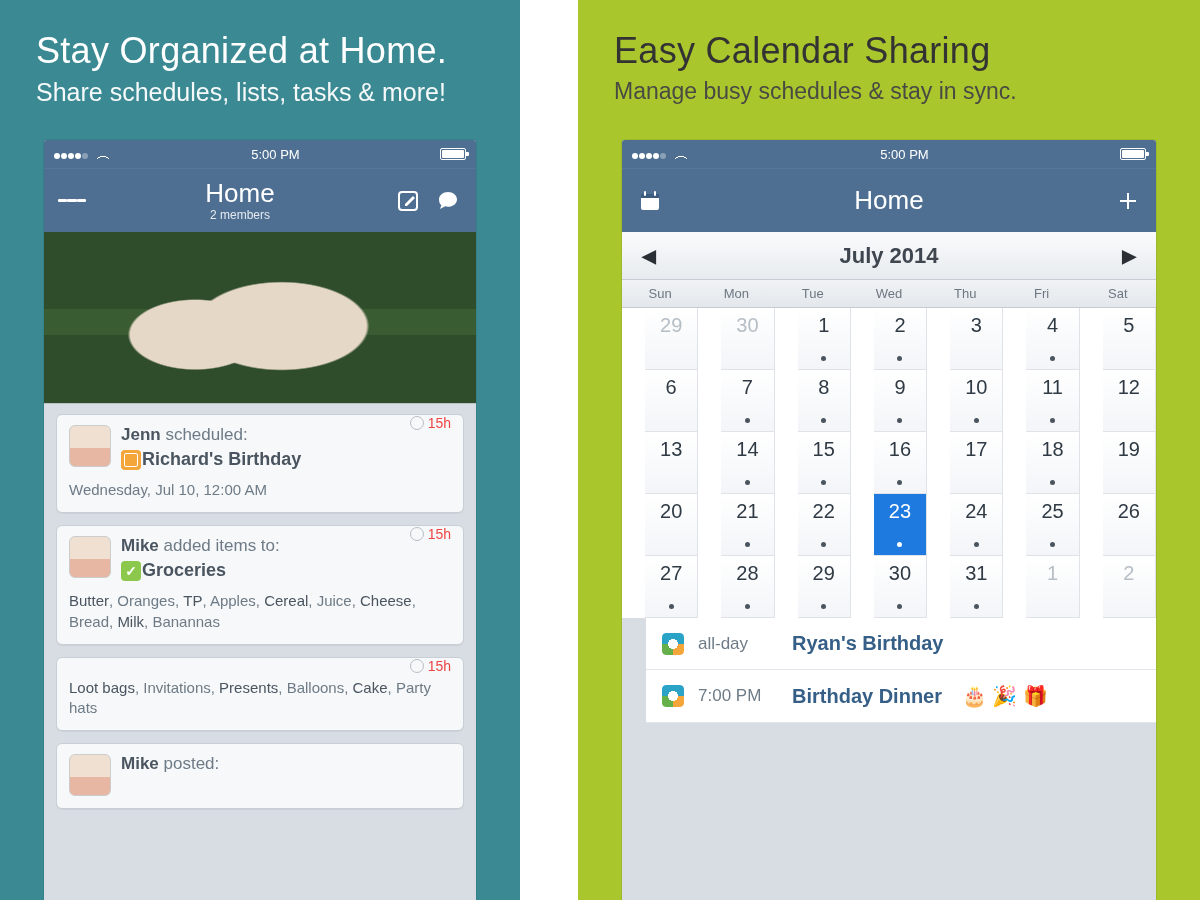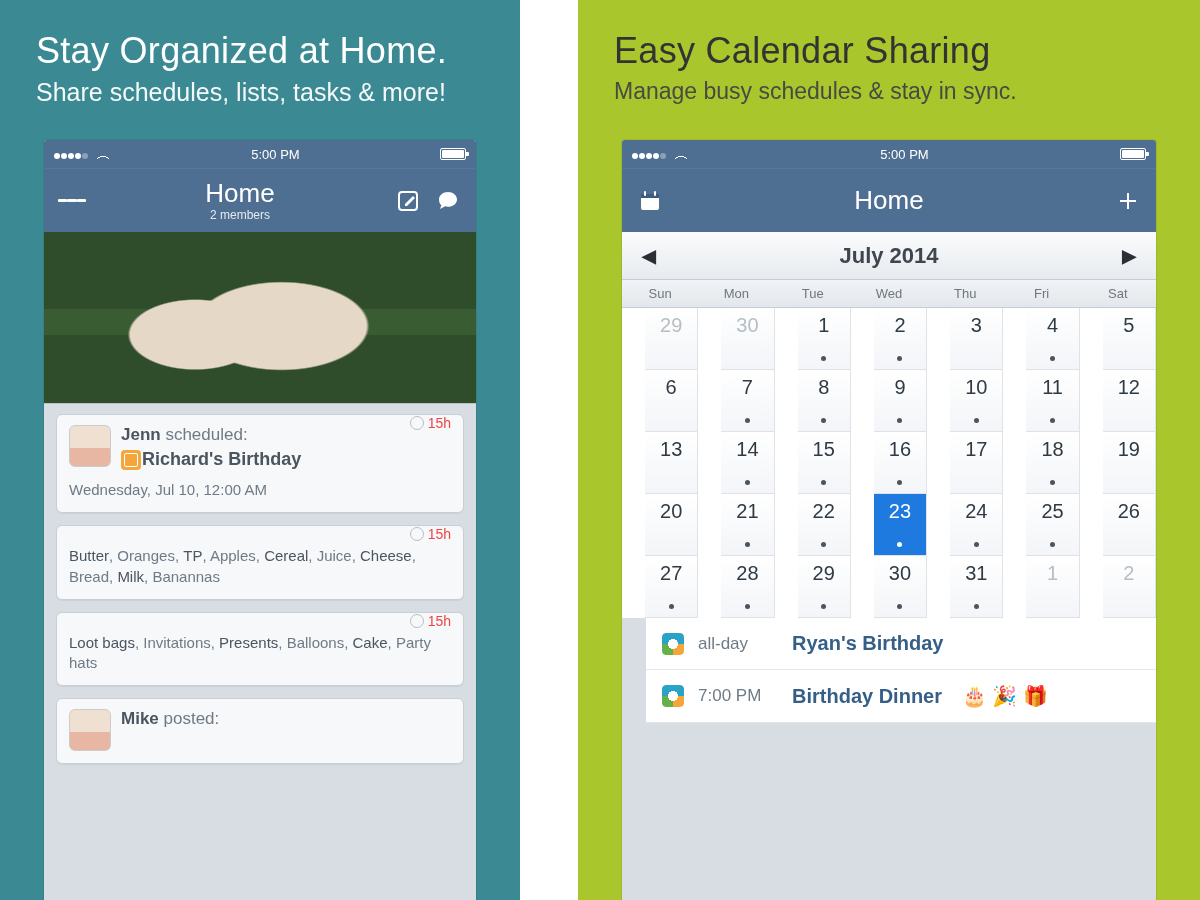--- a/index.html
+++ b/index.html
@@ -224,20 +224,30 @@
               <div class="line2">
                 <span class="list-ico cal"></span>
                 <span class="title">Richard's Birthday</span>
               </div>
             </div>
           </div>
           <div class="body">Wednesday, Jul 10, 12:00 AM</div>
         </div>
         <div class="card">
           <div class="time">15h</div>
+          <div class="row1">
+            <div class="avatar"></div>
+            <div class="meta">
+              <div class="line1"><b>Mike</b> added items to:</div>
+              <div class="line2">
+                <span class="list-ico list"></span>
+                <span class="title">Groceries</span>
+              </div>
+            </div>
+          </div>
           <div class="body"><span class="hl">Butter</span>, Oranges, <span class="hl">TP</span>, Apples, <span class="hl">Cereal</span>, Juice, <span class="hl">Cheese</span>, Bread, <span class="hl">Milk</span>, Banannas</div>
         </div>
         <div class="card">
           <div class="time">15h</div>
           <div class="body"><span class="hl">Loot bags</span>, Invitations, <span class="hl">Presents</span>, Balloons, <span class="hl">Cake</span>, Party hats</div>
         </div>
         <div class="card">
           <div class="row1">
             <div class="avatar"></div>
             <div class="meta">

